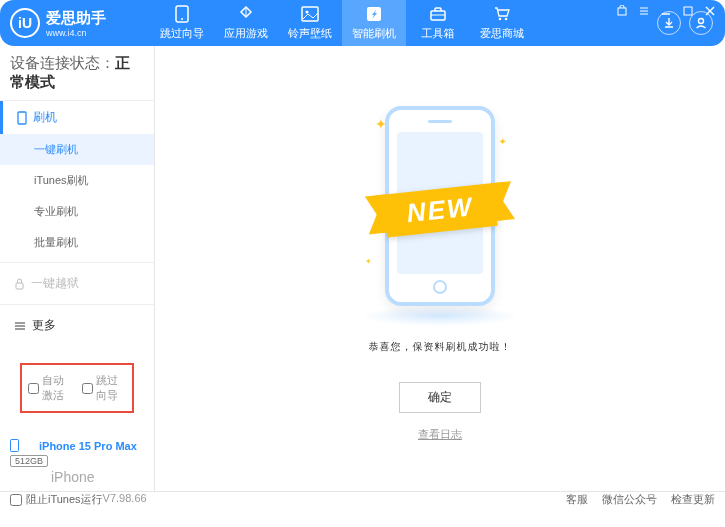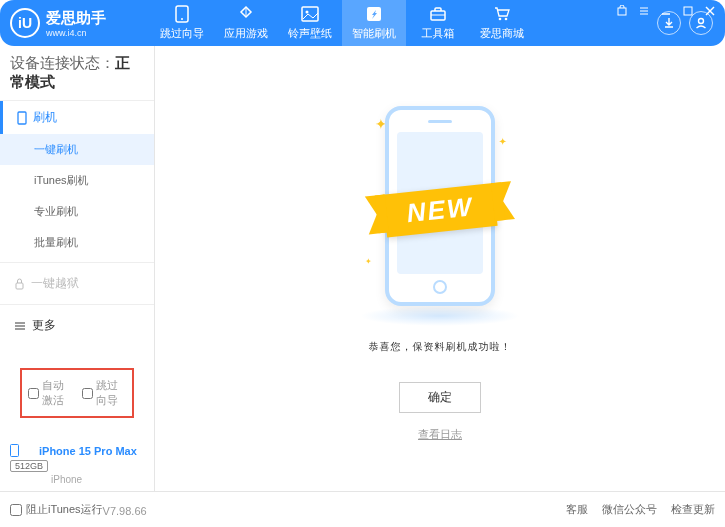--- a/index.html
+++ b/index.html
@@ -27,37 +27,37 @@
 .menu-sub { padding: 8px 10px 8px 34px; color: #666; font-size: 11px; cursor: pointer; }
 .menu-sub.active { background: #eaf3ff; color: #2a8cff; }
 .jb-note { background: #f5f5f5; margin: 4px 16px 8px 30px; padding: 8px; font-size: 10px; color: #999; text-align: center; line-height: 1.4; }
 .sep { height: 1px; background: #eee; margin: 4px 0; }
 .options-box { border: 2px solid #e74c3c; margin: 20px; padding: 8px 6px; display: flex; gap: 10px; font-size: 11px; color: #999; }
 .chk { display: flex; align-items: center; gap: 3px; }
 .chk input { width: 11px; height: 11px; }
 .device-info { padding: 6px 10px; font-size: 11px; }
 .device-name { color: #2a8cff; font-weight: bold; display: flex; align-items: center; gap: 20px; }
 .storage-badge { display: inline-block; border: 1px solid #999; border-radius: 2px; padding: 0 4px; font-size: 9px; color: #666; margin-top: 3px; }
-.device-type { color: #aaa; font-size: 10px; margin-top: 2px; padding-left: 41px; }
+.device-type { color: #aaa; font-size: 14px; margin-top: 2px; padding-left: 41px; }
 .main { flex: 1; display: flex; flex-direction: column; align-items: center; justify-content: center; position: relative; }
 .phone-illus { width: 150px; height: 220px; position: relative; display: flex; align-items: center; justify-content: center; }
 .phone-body { width: 110px; height: 200px; background: #fff; border: 4px solid #b9dcff; border-radius: 16px; position: relative; box-shadow: 0 4px 12px rgba(0,0,0,0.08); }
 .phone-screen { position: absolute; top: 22px; left: 8px; right: 8px; bottom: 28px; background: #e8f3ff; border-radius: 4px; }
 .phone-speaker { position: absolute; top: 10px; left: 50%; transform: translateX(-50%); width: 24px; height: 3px; background: #b9dcff; border-radius: 2px; }
 .phone-home { position: absolute; bottom: 8px; left: 50%; transform: translateX(-50%); width: 14px; height: 14px; border: 2px solid #b9dcff; border-radius: 50%; }
 .glow { position: absolute; bottom: -10px; width: 160px; height: 20px; background: radial-gradient(ellipse, rgba(171,212,255,0.5), transparent 70%); }
 .new-ribbon { position: absolute; top: 50%; left: 50%; transform: translate(-50%, -40%) rotate(-6deg); background: #ffc107; color: #fff; font-weight: 900; font-size: 26px; letter-spacing: 2px; padding: 6px 22px; font-style: italic; box-shadow: 0 2px 6px rgba(0,0,0,0.15); }
 .new-ribbon::before, .new-ribbon::after { content: ""; position: absolute; top: 0; width: 0; height: 0; border: 20px solid #ffc107; }
 .new-ribbon::before { left: -18px; border-left-color: transparent; border-width: 19px 10px; }
 .new-ribbon::after { right: -18px; border-right-color: transparent; border-width: 19px 10px; }
 .star { position: absolute; color: #ffca28; }
 .success-text { margin-top: 24px; font-size: 10px; color: #333; letter-spacing: 1px; }
 .ok-btn { margin-top: 28px; padding: 6px 28px; border: 1px solid #ccc; background: #fff; font-size: 12px; cursor: pointer; color: #333; }
 .log-link { margin-top: 14px; font-size: 11px; color: #999; cursor: pointer; text-decoration: underline; }
-.footer { height: 26px; border-top: 1px solid #e5e5e5; display: flex; align-items: flex-end; padding: 0 10px; font-size: 11px; color: #666; }
+.footer { height: 26px; border-top: 1px solid #e5e5e5; display: flex; align-items: flex-start; padding: 0 10px; font-size: 11px; color: #666; }
 .footer-left { display: flex; align-items: center; gap: 4px; }
 .footer-spacer { flex: 1; }
 .footer-item { margin-left: 14px; color: #666; cursor: pointer; }
 .version { color: #999; }
 svg { display: block; }
 </style>
 </head>
 <body>
 
 <div class="win-controls">

